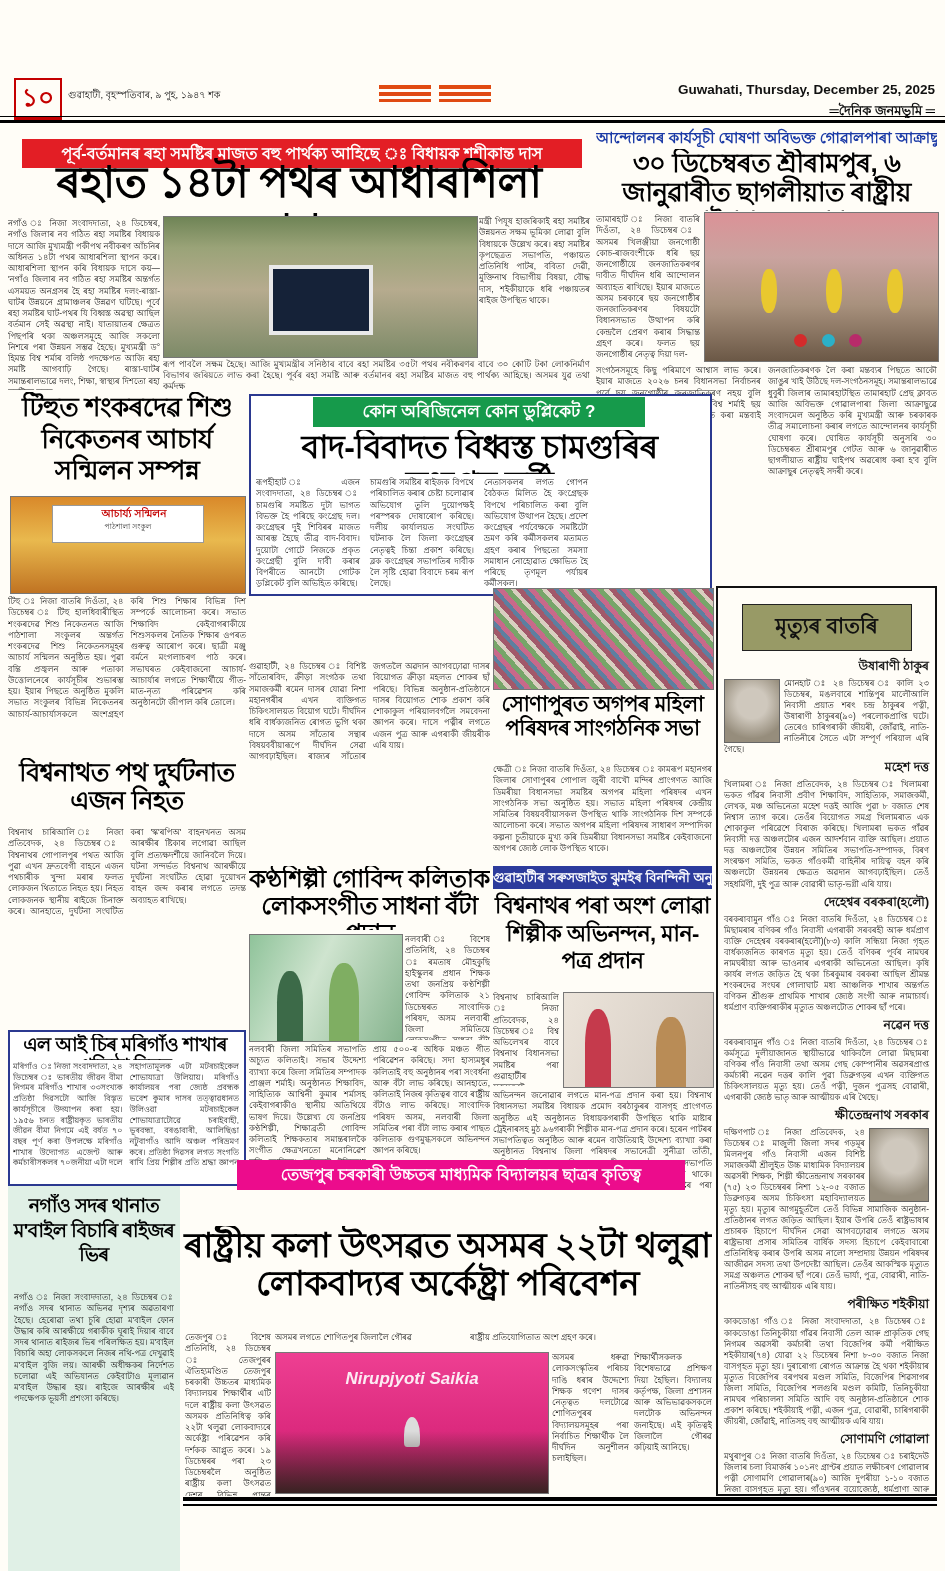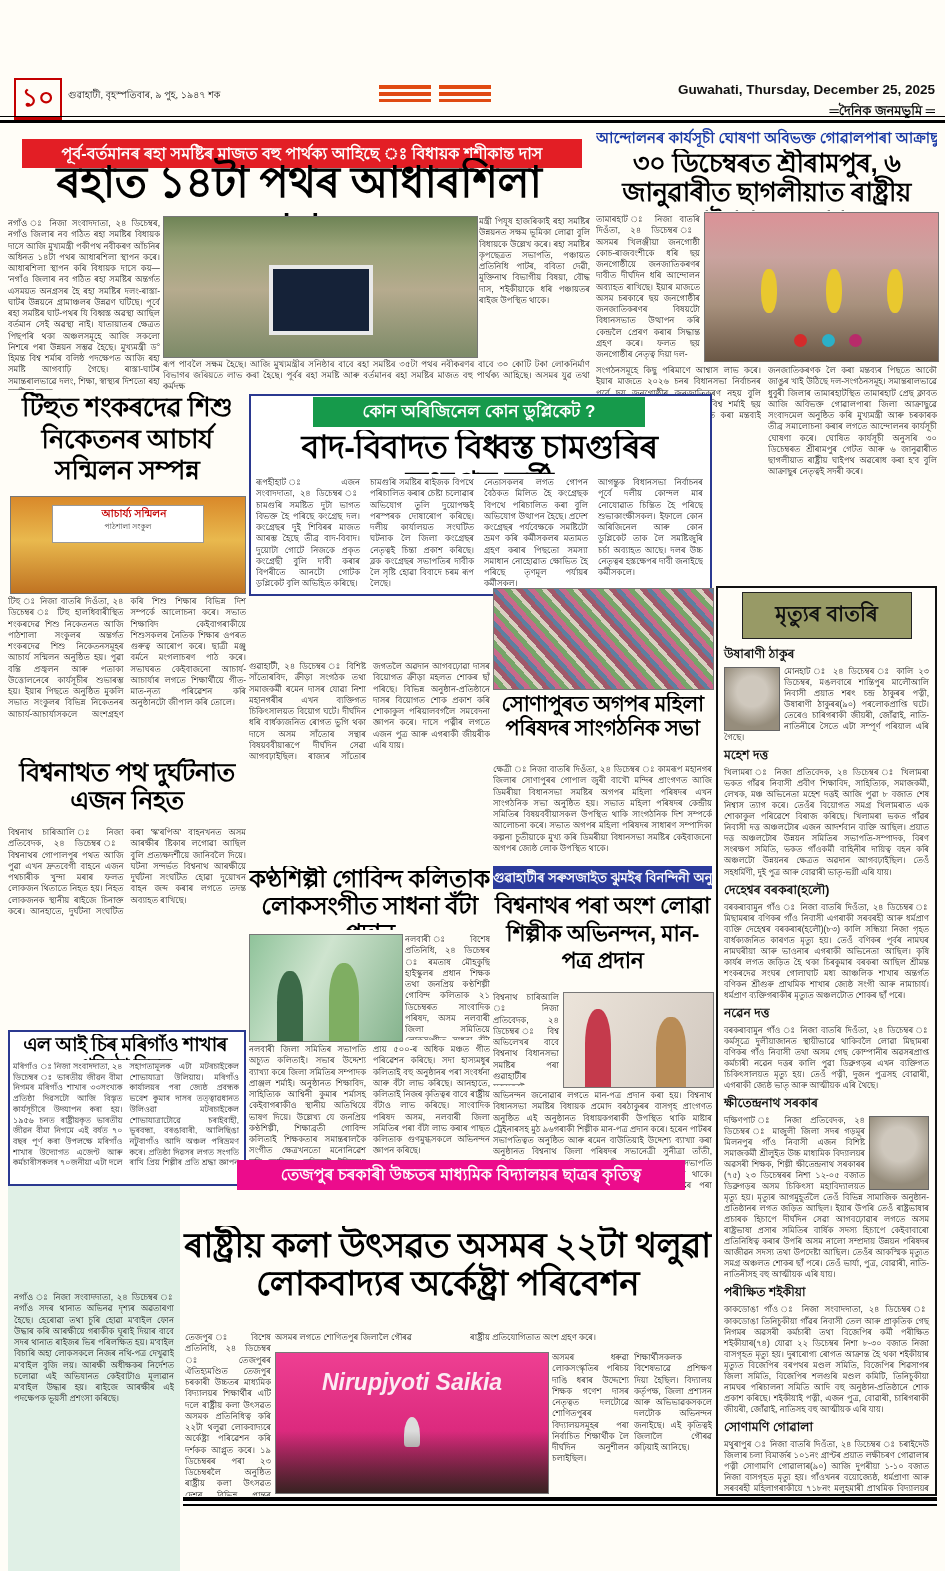--- a/index.html
+++ b/index.html
@@ -27,23 +27,23 @@
   .mast-word{color:#cf0000;font-size:34px;font-weight:bold;letter-spacing:1px;position:relative;}
   .mast-word:before{content:"";position:absolute;left:42%;top:-10px;width:14px;height:9px;
            background:#cf0000;border-radius:50% 60% 40% 60%;}
   .mast-bars{width:52px;height:17px;background:repeating-linear-gradient(180deg,#e04a12 0 4px,#fffdf7 4px 7px);}
   .date-en{font-size:13.5px;font-weight:bold;text-align:right;}
   .paper-name{font-size:13px;font-weight:bold;text-align:right;}
   .paper-name:after{content:" \2550";color:#000;}
   .paper-name:before{content:"\2550 ";color:#000;}
   
   #obit-box{border:2px solid #111;background:#fffdf7;padding:4px 6px;}
-  .obit-title{width:168px;margin:0 auto 6px auto;background:#95986200;border:1.5px solid #222;
+  .obit-title{width:168px;margin:12px auto 6px auto;background:#95986200;border:1.5px solid #222;
       background-color:#989a66;color:#111;font-size:21px;font-weight:bold;text-align:center;padding:5px 0;}
-  .obit-name{font-size:12.3px;font-weight:bold;text-align:left;margin:3px 0 1px 0;}
+  .obit-name{font-size:12.3px;font-weight:bold;text-align:right;margin:3px 0 1px 0;}
   .obit-body{font-size:8.3px;line-height:1.33;text-align:justify;color:#1c1c1c;}
   .obit-photo{border:1px solid #666;background:radial-gradient(circle at 50% 38%,#cfc8bd 0 32%,#968d7c 75%);}
   .fl{float:left;margin:1px 4px 1px 0;}
   .fr{float:right;margin:1px 0 1px 4px;}
   
   .ph-foundation{background:linear-gradient(180deg,#6f8456 0%,#9aa378 22%,#b6ab8e 52%,#7d8a68 100%);}
   .plaque{position:absolute;left:50%;top:34%;transform:translateX(-50%);width:96px;height:62px;
           background:#152238;border:4px solid #e9e9e9;}
   .ph-press{background:linear-gradient(180deg,#db9297 0%,#caa39f 30%,#a8917d 62%,#6b5846 100%);}
   .sash{position:absolute;width:16px;height:44px;background:#e9c82f;border-radius:45%;top:38%;}
@@ -52,21 +52,21 @@
   .banner{position:absolute;left:50%;top:8px;transform:translateX(-50%);width:150px;height:36px;
           background:#fff;border:1px solid #999;text-align:center;}
   .banner .b1{color:#c40000;font-weight:bold;font-size:10.5px;line-height:1.4;padding-left:12px;}
   .banner .b2{color:#333;font-size:7.5px;}
   .ph-crowd{background:repeating-linear-gradient(48deg,#c8698a 0 5px,#77a569 5px 10px,#d9cfc0 10px 14px,#a2596a 14px 19px,#5d7fa0 19px 23px);}
   .ph-award{background:linear-gradient(115deg,#8fc39a 0%,#cfe4cf 42%,#86b48e 100%);}
   .fig{position:absolute;bottom:0;border-radius:45% 45% 0 0;}
   .ph-cert{background:linear-gradient(115deg,#ece4da 0%,#d2c9c0 100%);}
   .ph-trophy{background:linear-gradient(180deg,#ee3f92 0%,#dc2a7e 55%,#c02068 100%);}
   .wm{position:absolute;left:0;right:0;top:16px;text-align:center;color:#fff;opacity:.9;
-      font-size:23px;font-weight:bold;font-style:italic;}
+      font-size:17px;font-weight:bold;font-style:italic;}
   .tr-cup{position:absolute;left:50%;top:46%;transform:translateX(-50%);width:16px;height:30px;
       background:#dcdcdc;border-radius:50% 50% 20% 20%/60% 60% 15% 15%;}
   .tr-people{position:absolute;left:0;right:0;bottom:0;height:44%;
       background:linear-gradient(0deg,rgba(45,35,28,.92),rgba(45,35,28,0));}
   .greenbg{background:#e0f0e6;}
 </style>
 </head>
 <body>
 
 <div id="page">
@@ -113,21 +113,20 @@
   </div>
   <div class="abs body-txt cols2" style="left:8px;top:596px;width:238px;height:158px;">টিহু ঃ নিজা বাতৰি দিওঁতা, ২৪ ডিচেম্বৰ ঃ টিহু হালধিবাৰীস্থিত শংকৰদেৱ শিশু নিকেতনত আজি পাঠশালা সংকুলৰ অন্তৰ্গত শংকৰদেৱ শিশু নিকেতনসমূহৰ আচাৰ্য সন্মিলন অনুষ্ঠিত হয়। পুৱা বন্তি প্ৰজ্বলন আৰু পতাকা উত্তোলনেৰে কাৰ্যসূচীৰ শুভাৰম্ভ হয়। ইয়াৰ পিছতে অনুষ্ঠিত মুকলি সভাত সংকুলৰ বিভিন্ন নিকেতনৰ আচাৰ্য-আচাৰ্যাসকলে অংশগ্ৰহণ কৰি শিশু শিক্ষাৰ বিভিন্ন দিশ সম্পৰ্কে আলোচনা কৰে। সভাত শিক্ষাবিদ কেইবাগৰাকীয়ে শিশুসকলৰ নৈতিক শিক্ষাৰ ওপৰত গুৰুত্ব আৰোপ কৰে। ছাত্ৰী মঞ্জু বৰ্মনে মংগলাচৰণ পাঠ কৰে। সভাঘৰত কেইবাজনো আচাৰ্য-আচাৰ্যাৰ লগতে শিক্ষাৰ্থীয়ে গীত-মাত-নৃত্য পৰিৱেশন কৰি অনুষ্ঠানটো জীপাল কৰি তোলে।</div>
 
   <div class="abs box-navy" style="left:249px;top:394px;width:459px;height:198px;"></div>
   <div class="abs kicker kicker-green" style="left:313px;top:397px;width:332px;height:30px;line-height:30px;font-size:17px;">কোন অৰিজিনেল কোন ডুপ্লিকেট ?</div>
   <div class="abs hl" style="left:252px;top:430px;width:455px;height:44px;font-size:32px;">বাদ-বিবাদত বিধ্বস্ত চামগুৰিৰ কংগ্ৰেছ কৰ্মী</div>
   <div class="abs" style="left:256px;top:477px;width:447px;height:110px;">
     <div style="position:absolute;left:0;width:104px;height:110px;" class="body-txt">ৰূপহীহাট ঃ এজন সংবাদদাতা, ২৪ ডিচেম্বৰ ঃ চামগুৰি সমষ্টিত দুটা ভাগত বিভক্ত হৈ পৰিছে কংগ্ৰেছ দল। কংগ্ৰেছৰ দুই শিবিৰৰ মাজত আৰম্ভ হৈছে তীব্ৰ বাদ-বিবাদ। দুয়োটা গোটে নিজকে প্ৰকৃত কংগ্ৰেছী বুলি দাবী কৰাৰ বিপৰীতে আনটো গোটক ডুপ্লিকেট বুলি অভিহিত কৰিছে।</div>
     <div style="position:absolute;left:228px;width:104px;height:110px;" class="body-txt">নেতাসকলৰ লগত গোপন বৈঠকত মিলিত হৈ কংগ্ৰেছক বিপথে পৰিচালিত কৰা বুলি অভিযোগ উত্থাপন হৈছে। প্ৰদেশ কংগ্ৰেছৰ পৰ্যবেক্ষকে সমষ্টিটো ভ্ৰমণ কৰি কৰ্মীসকলৰ মতামত গ্ৰহণ কৰাৰ পিছতো সমস্যা সমাধান নোহোৱাত ক্ষোভিত হৈ পৰিছে তৃণমূল পৰ্যায়ৰ কৰ্মীসকল।</div>
     <div style="position:absolute;left:114px;width:104px;height:110px;" class="body-txt">চামগুৰি সমষ্টিৰ ৰাইজক বিপথে পৰিচালিত কৰাৰ চেষ্টা চলোৱাৰ অভিযোগ তুলি দুয়োপক্ষই পৰস্পৰক দোষাৰোপ কৰিছে। দলীয় কাৰ্যালয়ত সংঘটিত ঘটনাক লৈ জিলা কংগ্ৰেছৰ নেতৃত্বই চিন্তা প্ৰকাশ কৰিছে। ব্লক কংগ্ৰেছৰ সভাপতিৰ দাবীক লৈ সৃষ্টি হোৱা বিবাদে চৰম ৰূপ লৈছে।</div>
-    <div style="position:absolute;left:342px;width:105px;height:110px;" class="body-txt">আগন্তুক বিধানসভা নিৰ্বাচনৰ পূৰ্বে দলীয় কোন্দল মাৰ নোযোৱাত চিন্তিত হৈ পৰিছে শুভাকাংক্ষীসকল। ইফালে কোন অৰিজিনেল আৰু কোন ডুপ্লিকেট তাক লৈ সমষ্টিজুৰি চৰ্চা অব্যাহত আছে। দলৰ উচ্চ নেতৃত্বৰ হস্তক্ষেপৰ দাবী জনাইছে কৰ্মীসকলে।</div>
   </div>
 
   <div class="abs body-txt cols2" style="left:249px;top:661px;width:241px;height:202px;">গুৱাহাটী, ২৪ ডিচেম্বৰ ঃ বিশিষ্ট সাঁতোৰবিদ, ক্ৰীড়া সংগঠক তথা সমাজকৰ্মী ৰমেন দাসৰ যোৱা নিশা মহানগৰীৰ এখন ব্যক্তিগত চিকিৎসালয়ত বিয়োগ ঘটে। দীৰ্ঘদিন ধৰি বাৰ্ধক্যজনিত ৰোগত ভুগি থকা দাসে অসম সাঁতোৰ সন্থাৰ বিষয়ববীয়াৰূপে দীৰ্ঘদিন সেৱা আগবঢ়াইছিল। ৰাজ্যৰ সাঁতোৰ জগতলৈ অৱদান আগবঢ়োৱা দাসৰ বিয়োগত ক্ৰীড়া মহলত শোকৰ ছাঁ পৰিছে। বিভিন্ন অনুষ্ঠান-প্ৰতিষ্ঠানে দাসৰ বিয়োগত শোক প্ৰকাশ কৰি শোকাকুল পৰিয়ালবৰ্গলৈ সমবেদনা জ্ঞাপন কৰে। দাসে পত্নীৰ লগতে এজন পুত্ৰ আৰু এগৰাকী জীয়ৰীক এৰি যায়।</div>
 
   <div class="abs photo ph-crowd" style="left:493px;top:588px;width:219px;height:100px;"></div>
   <div class="abs hl" style="left:493px;top:692px;width:219px;height:70px;font-size:21px;">সোণাপুৰত অগপৰ মহিলা পৰিষদৰ সাংগঠনিক সভা</div>
   <div class="abs body-txt" style="left:493px;top:764px;width:219px;height:100px;">ক্ষেত্ৰী ঃ নিজা বাতৰি দিওঁতা, ২৪ ডিচেম্বৰ ঃ কামৰূপ মহানগৰ জিলাৰ সোণাপুৰৰ গোপাল জুৰী বাখৌ মন্দিৰ প্ৰাংগণত আজি ডিমৰীয়া বিধানসভা সমষ্টিৰ অগপৰ মহিলা পৰিষদৰ এখন সাংগঠনিক সভা অনুষ্ঠিত হয়। সভাত মহিলা পৰিষদৰ কেন্দ্ৰীয় সমিতিৰ বিষয়ববীয়াসকল উপস্থিত থাকি সাংগঠনিক দিশ সম্পৰ্কে আলোচনা কৰে। সভাত অগপৰ মহিলা পৰিষদৰ সাধাৰণ সম্পাদিকা কল্পনা চুতীয়াকে মুখ্য কৰি ডিমৰীয়া বিধানসভা সমষ্টিৰ কেইবাজনো অগপৰ জ্যেষ্ঠ লোক উপস্থিত থাকে।</div>
 
   <div class="abs hl" style="left:8px;top:758px;width:238px;height:66px;font-size:25px;">বিশ্বনাথত পথ দুৰ্ঘটনাত এজন নিহত</div>
   <div class="abs body-txt cols2" style="left:8px;top:827px;width:238px;height:200px;">বিশ্বনাথ চাৰিআলি ঃ নিজা প্ৰতিবেদক, ২৪ ডিচেম্বৰ ঃ বিশ্বনাথৰ গোপালপুৰ পথত আজি পুৱা এখন দ্ৰুতবেগী বাহনে এজন পথচাৰীক খুন্দা মৰাৰ ফলত লোকজন থিতাতে নিহত হয়। নিহত লোকজনক স্থানীয় ৰাইজে চিনাক্ত কৰে। আনহাতে, দুৰ্ঘটনা সংঘটিত কৰা 'স্ক'ৰপিঅ' বাহনখনত অসম আৰক্ষীৰ ষ্টিকাৰ লগোৱা আছিল বুলি প্ৰত্যক্ষদৰ্শীয়ে জানিবলৈ দিয়ে। ঘটনা সন্দৰ্ভত বিশ্বনাথ আৰক্ষীয়ে দুৰ্ঘটনা সংঘটিত হোৱা দুয়োখন বাহন জব্দ কৰাৰ লগতে তদন্ত অব্যাহত ৰাখিছে।</div>
@@ -147,20 +146,21 @@
     <div class="fig" style="left:14%;width:26px;height:78px;background:#c53a4c;"></div>
     <div class="fig" style="left:62%;width:30px;height:70px;background:#b98c56;"></div>
   </div>
   <div class="abs body-txt" style="left:493px;top:1090px;width:219px;height:100px;">অভিনন্দন জনোৱাৰ লগতে মান-পত্ৰ প্ৰদান কৰা হয়। বিশ্বনাথ বিধানসভা সমষ্টিৰ বিধায়ক প্ৰমোদ বৰঠাকুৰৰ বাসগৃহ প্ৰাংগণত অনুষ্ঠিত এই অনুষ্ঠানত বিধায়কগৰাকী উপস্থিত থাকি মাষ্টাৰ ট্ৰেইনাৰসহ মুঠ ৯৬গৰাকী শিল্পীক মান-পত্ৰ প্ৰদান কৰে। হৰেন পাটৰৰ সভাপতিত্বত অনুষ্ঠিত আৰু ৰমেন বাউতিয়াই উদ্দেশ্য ব্যাখ্যা কৰা অনুষ্ঠানত বিশ্বনাথ জিলা পৰিষদৰ সভানেত্ৰী সুনীত্ৰা তাঁতী, অতিৰিক্ত জিলা সভাপতি মহেশ চেত্ৰী, সাকোমঠা মণ্ডলৰ সভাপতি বদন বাউতিয়া, সমাজকৰ্মী ৰামেন দাস আদি উপস্থিত থাকে। অনুষ্ঠানত ঝুমইৰ বিনন্দিনী অনুষ্ঠানত বিশ্বনাথ সমষ্টিৰ পৰা অংশগ্ৰহণ কৰা শিল্পীসকলে নিজৰ অনুভৱ ব্যক্ত কৰাৰ লগতে দুগৰাকী শিল্পীয়ে গীত পৰিৱেশন কৰে।</div>
 
   <div class="abs box-navy" style="left:8px;top:1030px;width:234px;height:152px;"></div>
   <div class="abs hl" style="left:10px;top:1034px;width:230px;height:26px;font-size:19px;">এল আই চিৰ মৰিগাঁও শাখাৰ প্ৰতিষ্ঠা দিৱস</div>
   <div class="abs body-txt cols2" style="left:13px;top:1062px;width:226px;height:116px;font-size:8px;">মৰিগাঁও ঃ নিজা সংবাদদাতা, ২৪ ডিচেম্বৰ ঃ ভাৰতীয় জীৱন বীমা নিগমৰ মৰিগাঁও শাখাৰ ৩৩সংখ্যক প্ৰতিষ্ঠা দিৱসটো আজি বিস্তৃত কাৰ্যসূচীৰে উদযাপন কৰা হয়। ১৯৫৬ চনত ৰাষ্ট্ৰীয়কৃত ভাৰতীয় জীৱন বীমা নিগমে এই বৰ্ষত ৭০ বছৰ পূৰ্ণ কৰা উপলক্ষে মৰিগাঁও শাখাৰ উদ্যোগত এজেণ্ট আৰু কৰ্মচাৰীসকলৰ ৭০জনীয়া এটা দলে সহাগতামূলক এটা মটৰচাইকেল শোভাযাত্ৰা উলিয়ায়। মৰিগাঁও কাৰ্যালয়ৰ পৰা জ্যেষ্ঠ প্ৰবন্ধক ভবেশ কুমাৰ দাসৰ তত্ত্বাৱধানত উলিওৱা মটৰচাইকেল শোভাযাত্ৰাটোৱে চৰাইবাহী, ভূৰবন্ধা, বৰঙাবাৰী, আলিছিঙা নটুবাগাঁও আদি অঞ্চল পৰিভ্ৰমণ কৰে। প্ৰতিষ্ঠা দিৱসৰ লগত সংগতি ৰাখি প্ৰিয় শিল্পীৰ প্ৰতি শ্ৰদ্ধা জ্ঞাপন কৰাৰ লগতে এজেণ্টসকলৰ মাজত নাৰ্জি ফুলৰ পুলি বিতৰণ কৰা হয়। উল্লেখ্য যে শাখাটোত ৪৪জন কৰ্মচাৰী আৰু ৯৫৪ গৰাকী এজেণ্টে সেৱা আগবঢ়াই কাৰ্যালয়টো সক্ৰিয় কৰি ৰাখিছে বুলি জ্যেষ্ঠ প্ৰবন্ধক দাসে প্ৰকাশ কৰে।</div>
 
   <div class="abs greenbg" style="left:8px;top:1186px;width:172px;height:385px;"></div>
+  <div class="abs hl" style="left:12px;top:1194px;width:164px;height:92px;font-size:19px;line-height:1.3;">নগাঁও সদৰ থানাত ম'বাইল বিচাৰি ৰাইজৰ ভিৰ</div>
   <div class="abs body-txt" style="left:14px;top:1292px;width:160px;height:272px;">নগাঁও ঃ নিজা সংবাদদাতা, ২৪ ডিচেম্বৰ ঃ নগাঁও সদৰ থানাত অভিনৱ দৃশ্যৰ অৱতাৰণা হৈছে। হেৰোৱা তথা চুৰি হোৱা ম'বাইল ফোন উদ্ধাৰ কৰি আৰক্ষীয়ে গৰাকীক ঘূৰাই দিয়াৰ বাবে সদৰ থানাত ৰাইজৰ ভিৰ পৰিলক্ষিত হয়। ম'বাইল বিচাৰি অহা লোকসকলে নিজৰ নথি-পত্ৰ দেখুৱাই ম'বাইল বুজি লয়। আৰক্ষী অধীক্ষকৰ নিৰ্দেশত চলোৱা এই অভিযানত কেইবাটাও মূল্যৱান ম'বাইল উদ্ধাৰ হয়। ৰাইজে আৰক্ষীৰ এই পদক্ষেপক ভূয়সী প্ৰশংসা কৰিছে।</div>
 
   <div class="abs kicker kicker-pink" style="left:208px;top:1160px;width:448px;height:30px;line-height:30px;font-size:16px;margin-left:29px;">তেজপুৰ চৰকাৰী উচ্চতৰ মাধ্যমিক বিদ্যালয়ৰ ছাত্ৰৰ কৃতিত্ব</div>
   <div class="abs hl" style="left:183px;top:1226px;width:529px;height:102px;font-size:34px;">ৰাষ্ট্ৰীয় কলা উৎসৱত অসমৰ ২২টা থলুৱা লোকবাদ্যৰ অৰ্কেষ্ট্ৰা পৰিবেশন</div>
   <div class="abs body-txt" style="left:185px;top:1332px;width:86px;height:164px;">তেজপুৰ ঃ বিশেষ প্ৰতিনিধি, ২৪ ডিচেম্বৰ ঃ তেজপুৰৰ ঐতিহ্যমণ্ডিত তেজপুৰ চৰকাৰী উচ্চতৰ মাধ্যমিক বিদ্যালয়ৰ শিক্ষাৰ্থীৰ এটি দলে ৰাষ্ট্ৰীয় কলা উৎসৱত অসমক প্ৰতিনিধিত্ব কৰি ২২টা থলুৱা লোকবাদ্যৰে অৰ্কেষ্ট্ৰা পৰিৱেশন কৰি দৰ্শকক আপ্লুত কৰে। ১৯ ডিচেম্বৰৰ পৰা ২৩ ডিচেম্বৰলৈ অনুষ্ঠিত ৰাষ্ট্ৰীয় কলা উৎসৱত দেশৰ বিভিন্ন প্ৰান্তৰ শিক্ষাৰ্থীয়ে অংশগ্ৰহণ কৰে।</div>
   <div class="abs body-txt" style="left:275px;top:1332px;width:186px;height:17px;">অসমৰ লগতে শোণিতপুৰ জিলালৈ গৌৰৱ</div>
   <div class="abs body-txt" style="left:470px;top:1332px;width:242px;height:17px;">ৰাষ্ট্ৰীয় প্ৰতিযোগিতাত অংশ গ্ৰহণ কৰে।</div>
   <div class="abs photo ph-trophy" style="left:275px;top:1352px;width:272px;height:140px;">
     <div class="wm">Nirupjyoti Saikia</div>
     <div class="tr-cup"></div>

